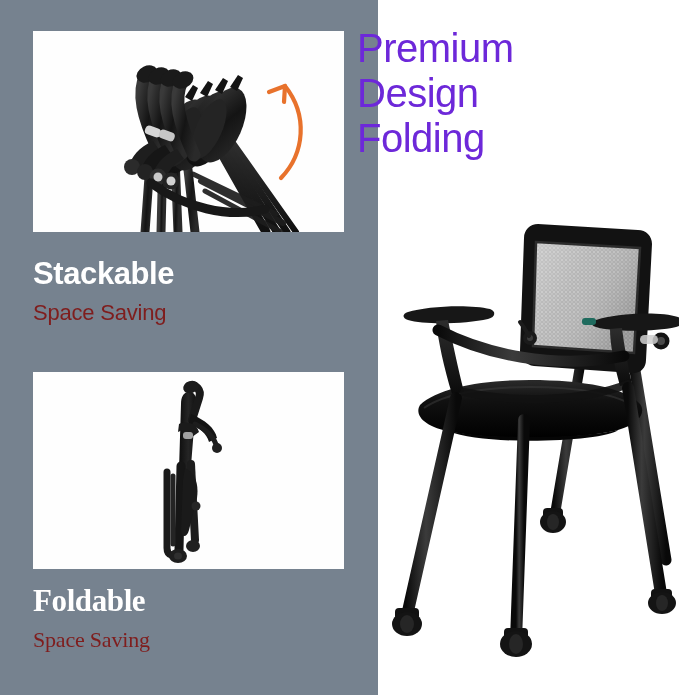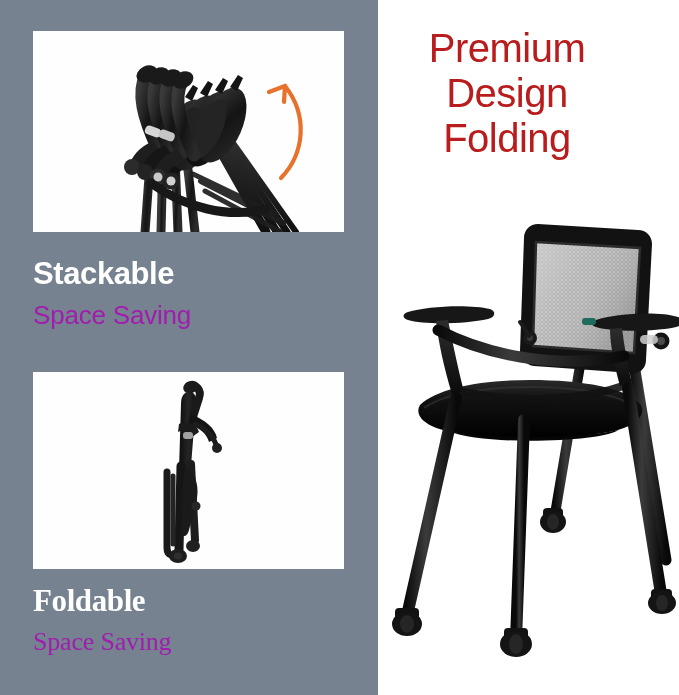--- a/index.html
+++ b/index.html
@@ -43,40 +43,40 @@
   .caption-title {
     font-size: 31px;
     font-weight: bold;
     color: #ffffff;
     letter-spacing: -0.4px;
     line-height: 1.0;
     margin: 0;
     white-space: nowrap;
   }
   .caption-sub {
-    font-size: 26px;
+    font-size: 22px;
     font-weight: normal;
-    color: #a21caf;
+    color: #7f1d1d;
     letter-spacing: -0.2px;
     line-height: 1.0;
     margin: 13px 0 0 0;
     white-space: nowrap;
   }
   
   #headline {
     position: absolute;
     right: 22px;
     top: 26px;
     width: 300px;
-    text-align: center;
+    text-align: left;
     font-size: 40px;
     font-weight: normal;
     line-height: 1.13;
     letter-spacing: -0.5px;
-    color: #b91c1c;
+    color: #6d28d9;
   }
   #headline .hl-line { display: block; white-space: nowrap; }
 
   
   #hero-chair {
     position: absolute;
     left: 378px;
     top: 0;
     width: 301px;
     height: 695px;

